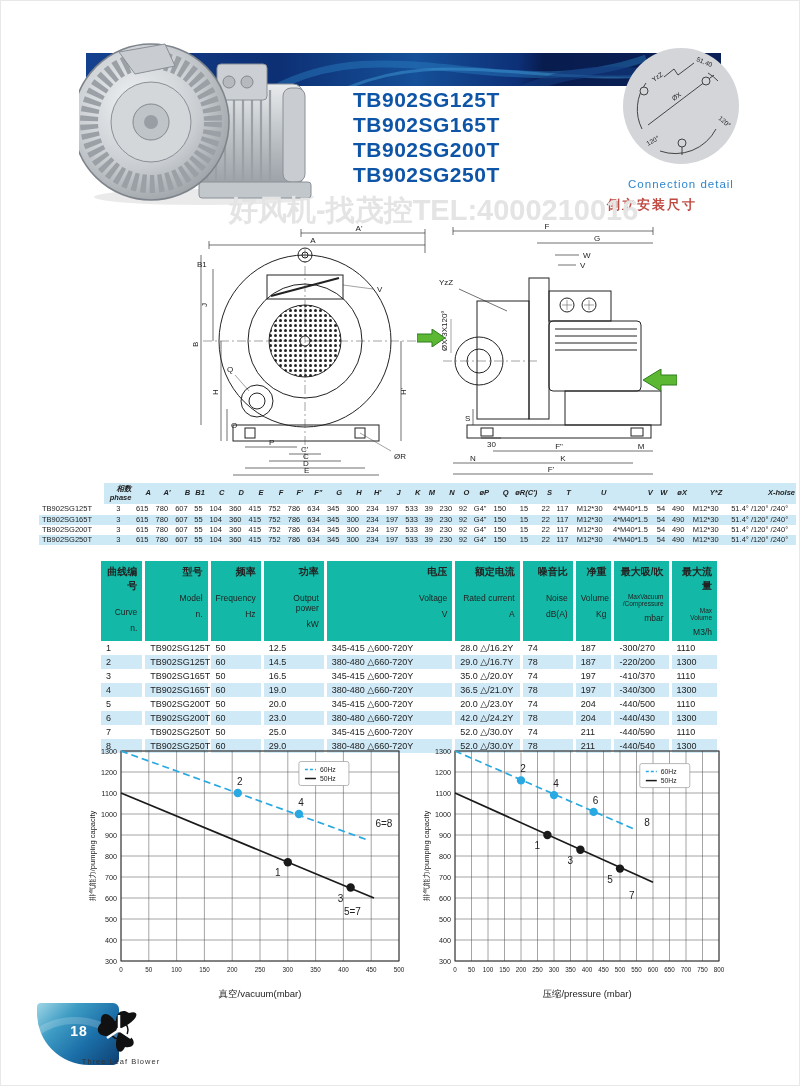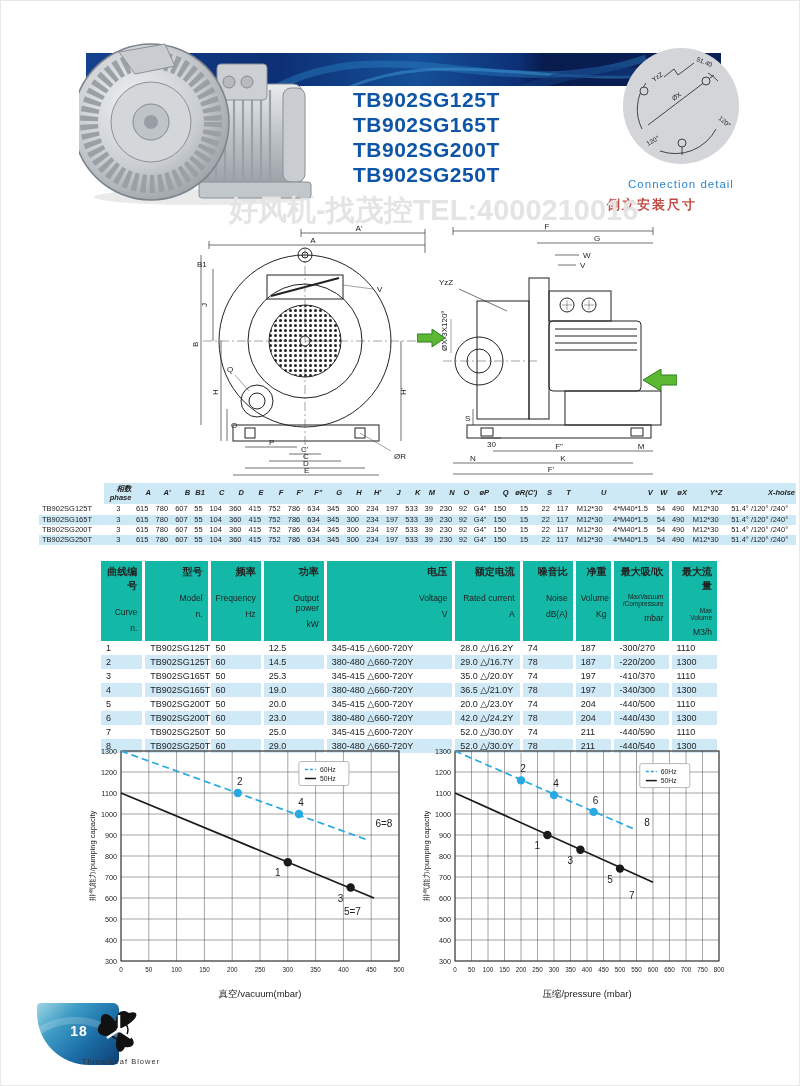--- a/index.html
+++ b/index.html
@@ -546,21 +546,21 @@
             <td>29.0 △/16.7Y</td>
             <td>78</td>
             <td>187</td>
             <td>-220/200</td>
             <td>1300</td>
           </tr>
           <tr>
             <td>3</td>
             <td>TB902SG165T</td>
             <td>50</td>
-            <td>25.3</td>
+            <td>16.5</td>
             <td>345-415 △600-720Y</td>
             <td>35.0 △/20.0Y</td>
             <td>74</td>
             <td>197</td>
             <td>-410/370</td>
             <td>1110</td>
           </tr>
           <tr>
             <td>4</td>
             <td>TB902SG165T</td>

